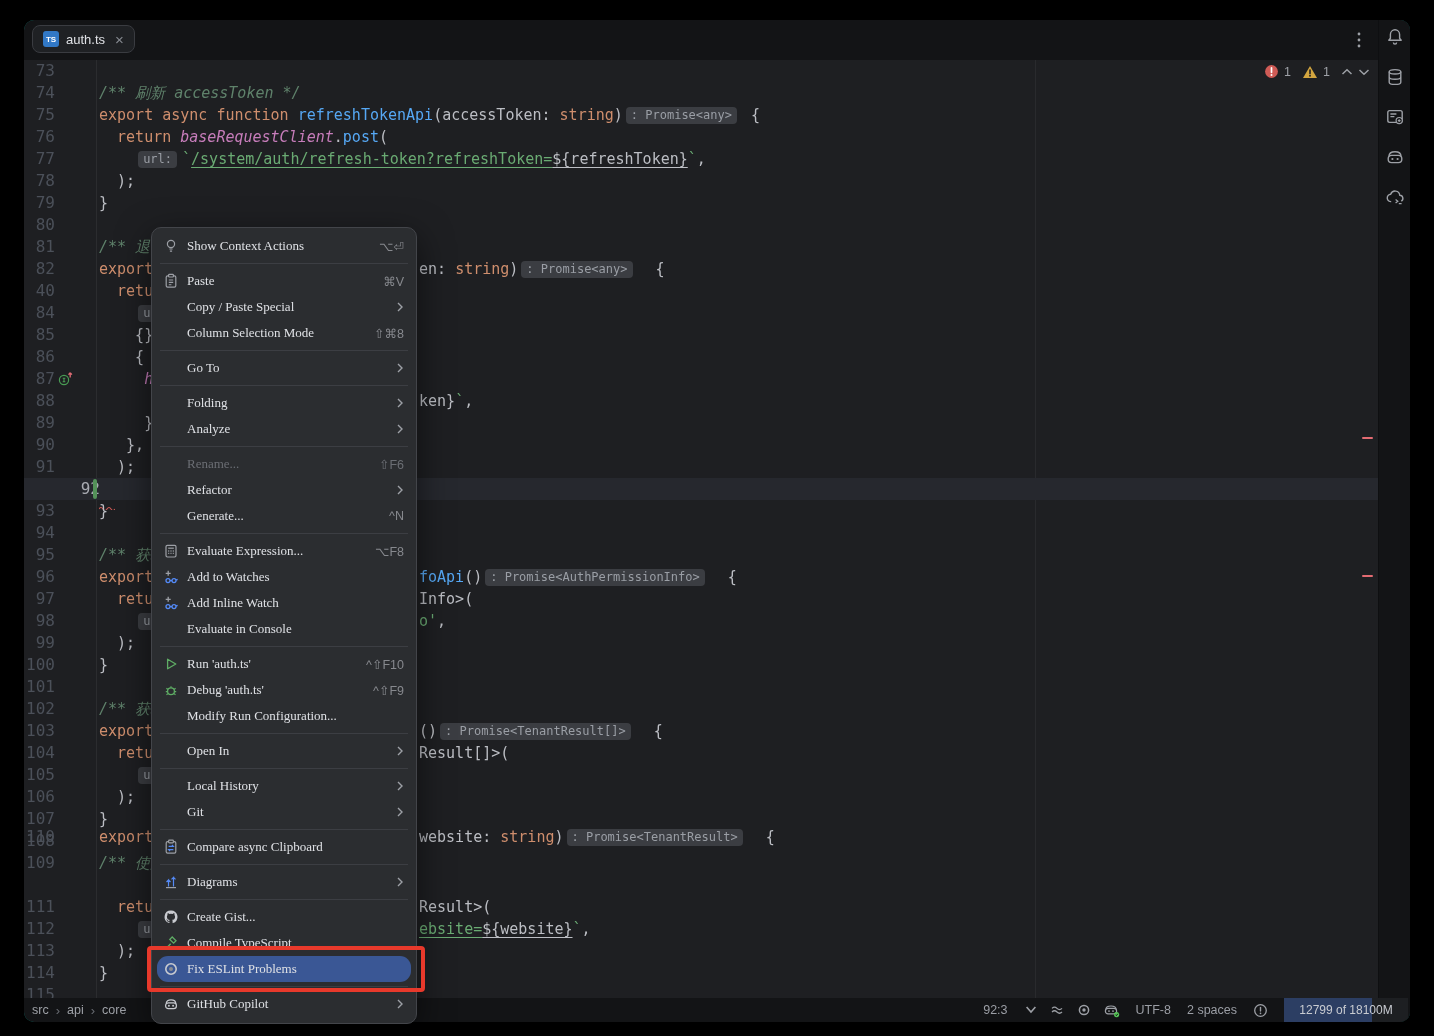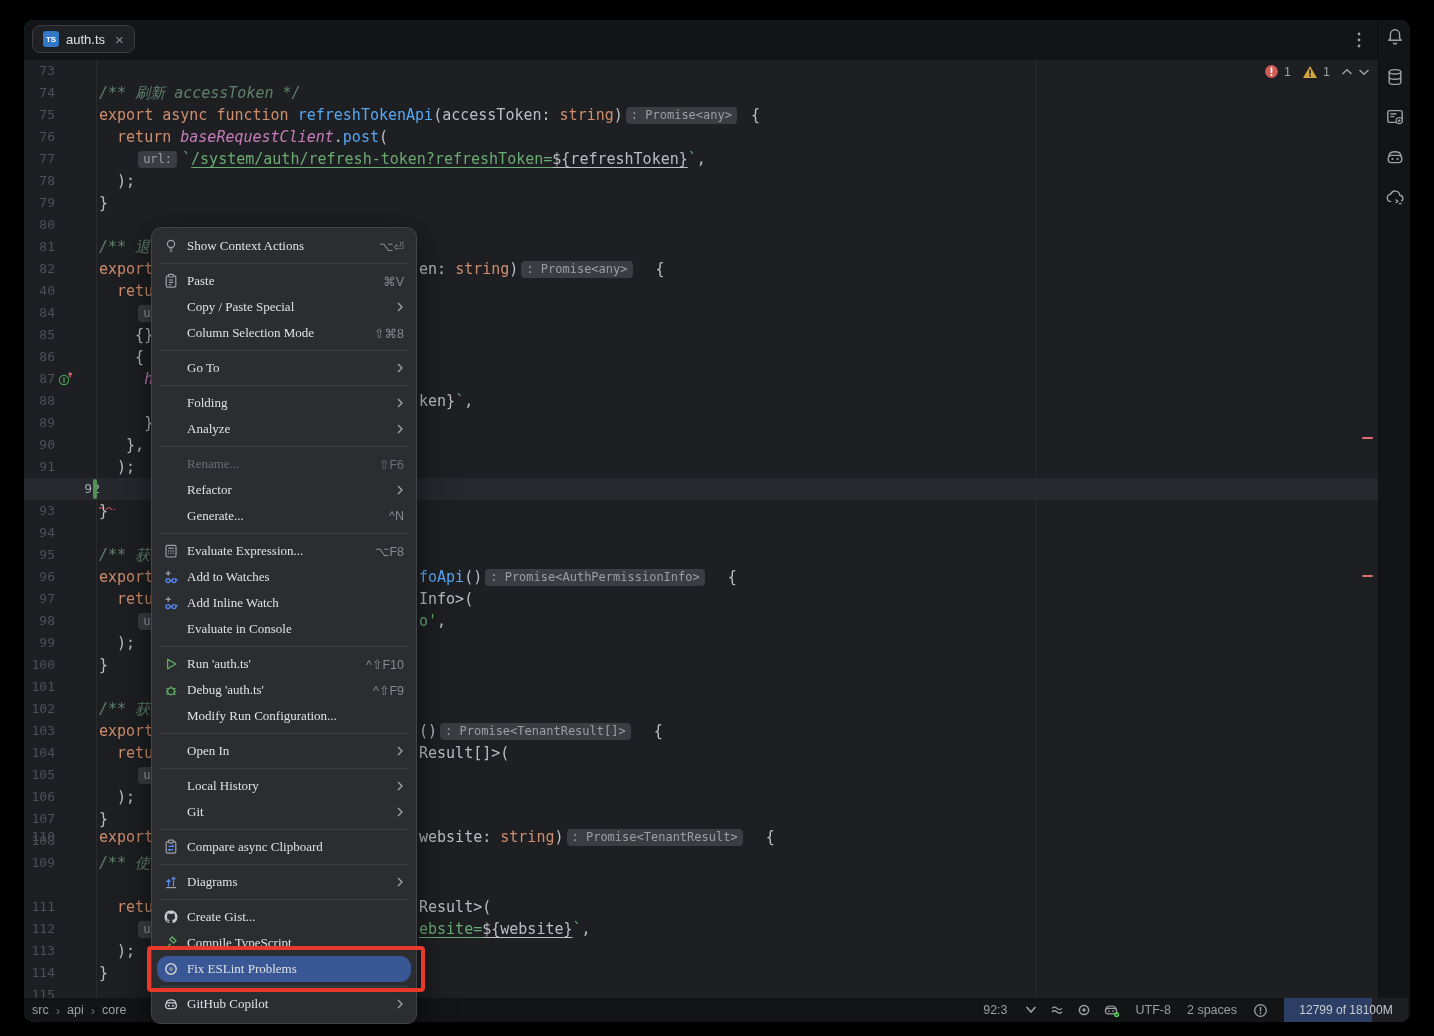--- a/index.html
+++ b/index.html
@@ -14,21 +14,21 @@
   .kebab{position:absolute;left:1327px;top:11px;width:16px;height:18px;display:flex;align-items:center;justify-content:center;}
   
   .right-strip{position:absolute;right:0;top:0;width:32px;height:100%;background:#131416;border-left:1px solid #0e0f11;display:flex;flex-direction:column;align-items:center;padding-top:6px;gap:18px;box-sizing:border-box;}
   .tool-icon{width:22px;height:22px;display:flex;align-items:center;justify-content:center;}
   
   .editor{position:absolute;left:0;top:40px;width:1354px;height:938px;background:#1e1f22;overflow:hidden;font-family:"DejaVu Sans Mono",monospace;font-size:15px;}
   .guide{position:absolute;left:1011px;top:0;width:1px;height:100%;background:rgba(255,255,255,.05);}
   .gutter-sep{position:absolute;left:72px;top:0;width:1px;height:100%;background:rgba(255,255,255,.06);}
   .code-line{position:absolute;left:0;width:100%;height:22px;line-height:22px;white-space:pre;}
   .code-line.current{background:#26282e;}
-  .lnum{position:absolute;left:0;top:0;width:31px;text-align:right;color:#4b5059;font-size:13px;}
+  .lnum{position:absolute;left:0;top:0;width:31px;text-align:right;color:#4b5059;font-size:16px;}
   .current .lnum{color:#a8abb2;margin-left:45px;}
   .chbar{position:absolute;left:69px;top:1px;width:4px;height:20px;background:#549159;border-radius:2px;}
   .gicon{position:absolute;left:33px;top:2px;}
   .squig{position:absolute;left:75px;top:16px;}
   .lseg{position:absolute;left:75px;top:0;white-space:pre;}
   .rseg{position:absolute;left:395px;top:0;white-space:pre;}
   .sg-kw{color:#cf8e6d;} .sg-fn{color:#56a8f5;} .sg-cmt{color:#5f826b;font-style:italic;}
   .sg-str{color:#6aab73;} .sg-w{color:#bcbec4;} .sg-prop{color:#c77dbb;font-style:italic;}
   .sg-strU{color:#6aab73;text-decoration:underline;text-underline-offset:3px;}
   .sg-wU{color:#bcbec4;text-decoration:underline;text-underline-offset:3px;}

